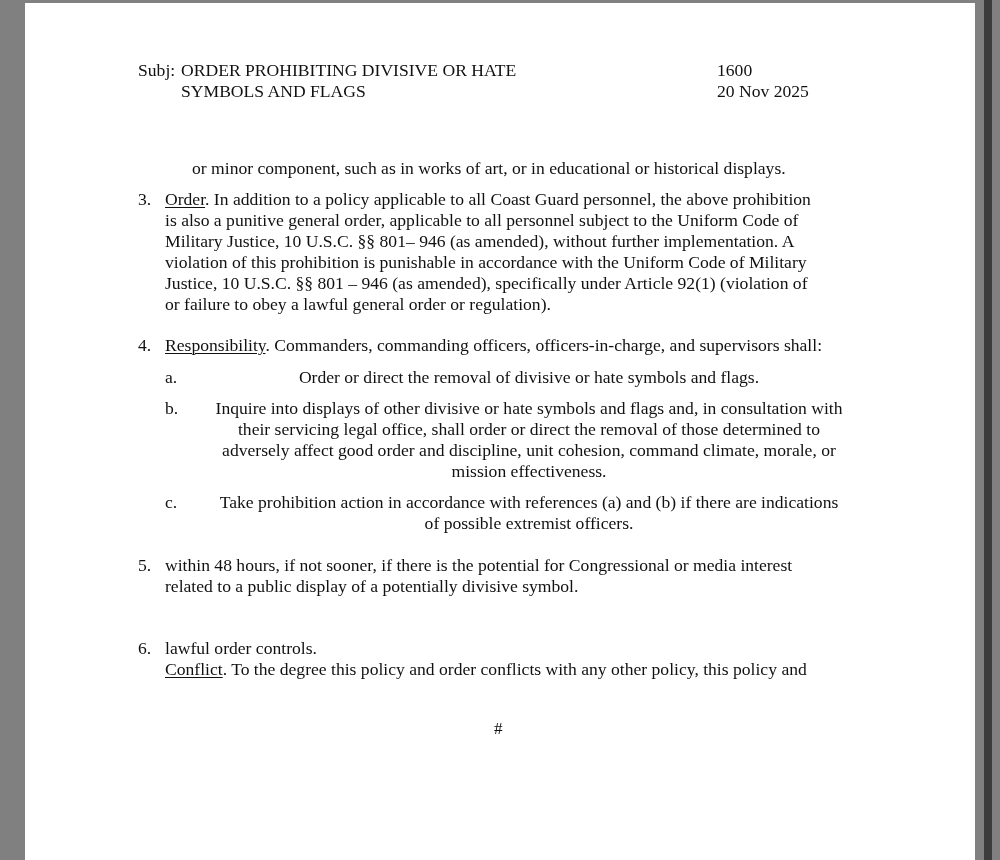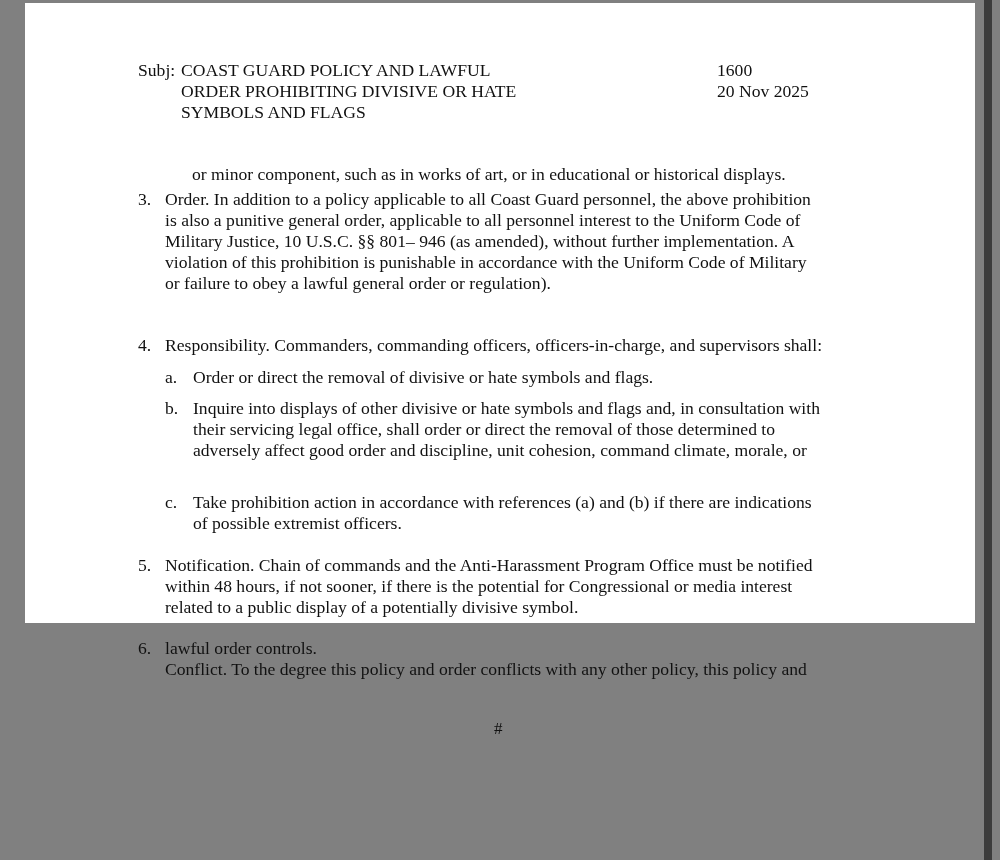--- a/index.html
+++ b/index.html
@@ -21,21 +21,21 @@
       top: 0;
       width: 8px;
       height: 860px;
       background: #3c3c3c;
     }
     .page {
       position: absolute;
       left: 25px;
       top: 3px;
       width: 950px;
-      height: 620px;
+      height: 857px;
       background: #ffffff;
     }
     .subj-block {
       position: absolute;
       left: 113px;
       top: 57px;
       width: 420px;
       font-size: 17.6px;
       line-height: 21px;
     }
@@ -63,95 +63,96 @@
       position: absolute;
       left: 113px;
       top: 143px;
       width: 720px;
       font-size: 17.6px;
       line-height: 21px;
     }
     .continuation {
       position: absolute;
       left: 54px;
-      top: 18px;
+      top: 12px;
       white-space: nowrap;
     }
     .para {
       position: absolute;
       left: 0;
       width: 720px;
     }
     .para .num {
       position: absolute;
       left: 0;
       top: 0;
     }
     .para .text {
       margin-left: 27px;
       text-align: left;
     }
     .para .text .line { white-space: nowrap; display: block; }
     .heading-u {
+      text-decoration: underline;
       text-decoration-thickness: 1px;
       text-underline-offset: 2px;
     }
     .sub {
       position: absolute;
       left: 27px;
       width: 700px;
     }
     .sub .letter {
       position: absolute;
       left: 0;
       top: 0;
     }
     .sub .text {
       margin-left: 28px;
     }
-    .sub .text .line { white-space: nowrap; display: block; }
+    .sub .text .line { white-space: nowrap; display: block; text-align: center; }
     .end-mark {
       position: absolute;
       left: 469px;
       top: 716px;
       font-size: 17px;
     }
   </style>
 </head>
 <body>
 
 <div class="viewer-strip"></div>
 
 <div class="page">
 
   <div class="subj-block">
     <span class="subj-label">Subj:</span>
     <div class="subj-lines">
-      <div>COAST GUARD POLICY AND LAWFUL</div>
       <div>ORDER PROHIBITING DIVISIVE OR HATE</div>
       <div>SYMBOLS AND FLAGS</div>
     </div>
   </div>
 
   <div class="ssic-block">
     <div>1600</div>
     <div>20 Nov 2025</div>
   </div>
 
   <div class="body-text">
 
     <div class="continuation">or minor component, such as in works of art, or in educational or historical displays.</div>
 
     <div class="para" style="top:43px;">
       <span class="num">3.</span>
       <div class="text">
         <span class="line"><span class="heading-u">Order</span><span>. In addition to a policy applicable to all Coast Guard personnel, the above prohibition</span></span>
-        <span class="line">is also a punitive general order, applicable to all personnel interest to the Uniform Code of</span>
+        <span class="line">is also a punitive general order, applicable to all personnel subject to the Uniform Code of</span>
         <span class="line">Military Justice, 10 U.S.C. §§ 801– 946 (as amended), without further implementation. A</span>
         <span class="line">violation of this prohibition is punishable in accordance with the Uniform Code of Military</span>
+        <span class="line">Justice, 10 U.S.C. §§ 801 – 946 (as amended), specifically under Article 92(1) (violation of</span>
         <span class="line">or failure to obey a lawful general order or regulation).</span>
       </div>
     </div>
 
     <div class="para" style="top:189px;">
       <span class="num">4.</span>
       <div class="text">
         <span class="line"><span class="heading-u">Responsibility</span><span>. Commanders, commanding officers, officers-in-charge, and supervisors shall:</span></span>
       </div>
     </div>
@@ -162,35 +163,35 @@
         <span class="line">Order or direct the removal of divisive or hate symbols and flags.</span>
       </div>
     </div>
 
     <div class="sub" style="top:252px;">
       <span class="letter">b.</span>
       <div class="text">
         <span class="line">Inquire into displays of other divisive or hate symbols and flags and, in consultation with</span>
         <span class="line">their servicing legal office, shall order or direct the removal of those determined to</span>
         <span class="line">adversely affect good order and discipline, unit cohesion, command climate, morale, or</span>
+        <span class="line">mission effectiveness.</span>
       </div>
     </div>
 
     <div class="sub" style="top:346px;">
       <span class="letter">c.</span>
       <div class="text">
         <span class="line">Take prohibition action in accordance with references (a) and (b) if there are indications</span>
         <span class="line">of possible extremist officers.</span>
       </div>
     </div>
 
     <div class="para" style="top:409px;">
       <span class="num">5.</span>
       <div class="text">
-        <span class="line"><span class="heading-u">Notification</span><span>. Chain of commands and the Anti-Harassment Program Office must be notified</span></span>
         <span class="line">within 48 hours, if not sooner, if there is the potential for Congressional or media interest</span>
         <span class="line">related to a public display of a potentially divisive symbol.</span>
       </div>
     </div>
 
     <div class="para" style="top:492px;">
       <span class="num">6.</span>
       <div class="text">
         <span class="line">lawful order controls.</span>
         <span class="line"><span class="heading-u">Conflict</span><span>. To the degree this policy and order conflicts with any other policy, this policy and</span></span>

